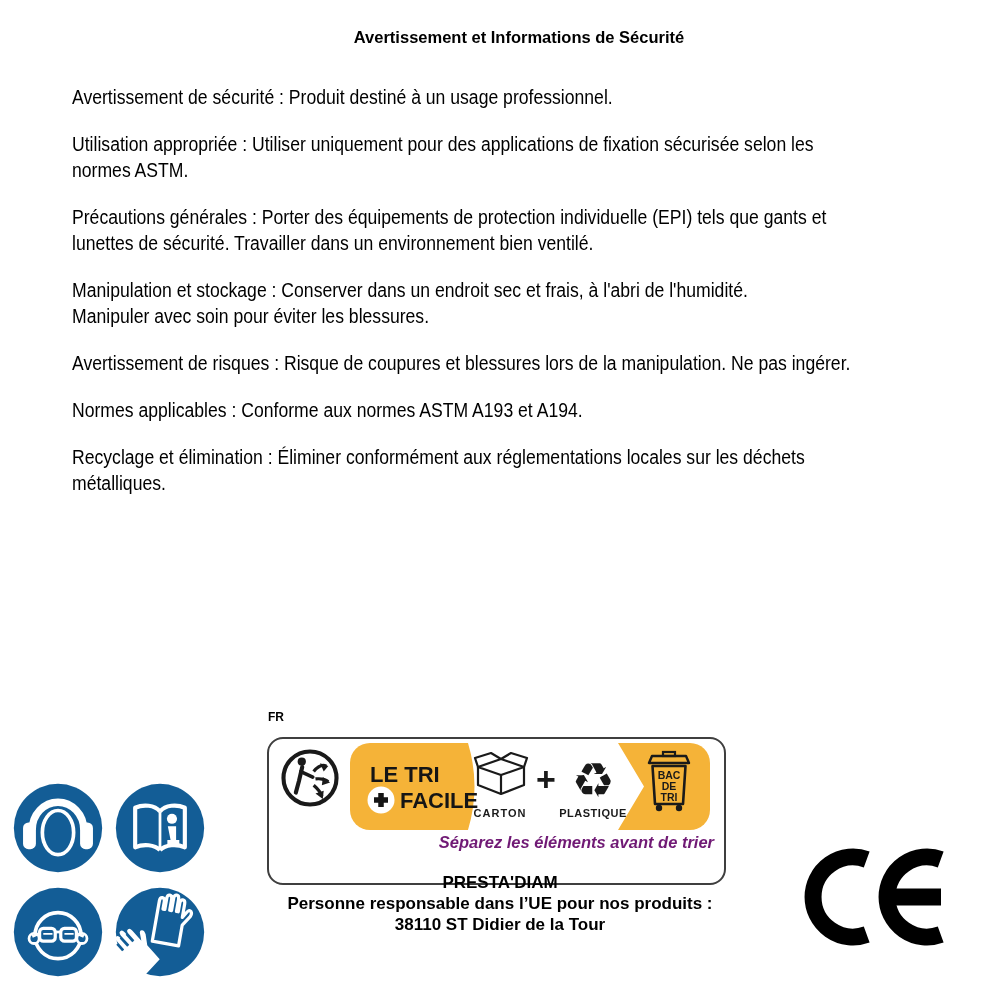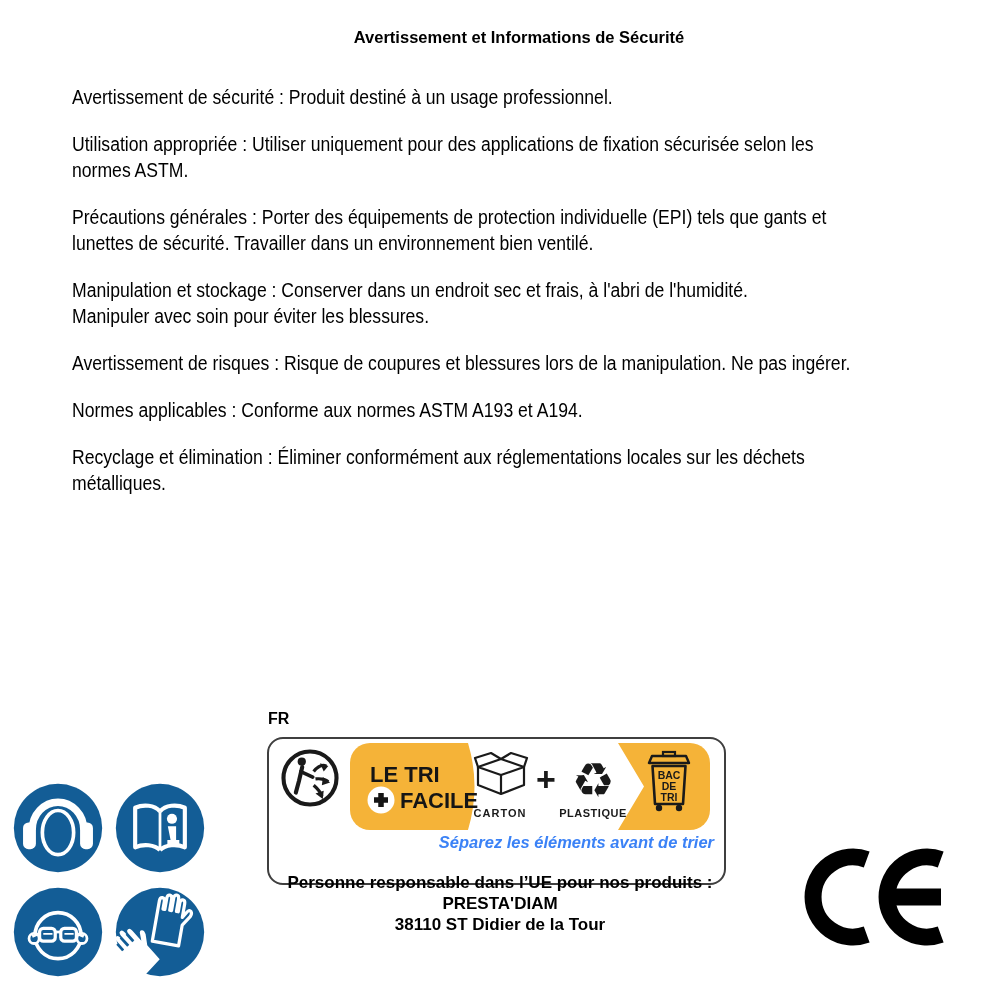--- a/index.html
+++ b/index.html
@@ -13,25 +13,25 @@
              transform:scaleX(0.88);transform-origin:top left;
              font-size:20px;line-height:26px;}
   .body-text p{margin:0 0 21px 0;white-space:pre-line;}
 
   .icon-grid{position:absolute;left:12px;top:782px;display:grid;
              grid-template-columns:92px 92px;grid-auto-rows:92px;column-gap:10px;row-gap:12px;}
   .icon-grid svg{display:block;}
 
   .tri-box{position:absolute;left:267px;top:737px;width:459px;height:148px;
            border:2px solid #3f3f3f;border-radius:16px;background:#fff;box-sizing:border-box;}
-  .fr-label{position:absolute;left:268px;top:710px;font-size:16px;font-weight:bold;}
+  .fr-label{position:absolute;left:268px;top:710px;font-size:12px;font-weight:bold;}
   .triman{position:absolute;left:9px;top:5px;}
   .banner{position:absolute;left:81px;top:4px;}
   .tri-caption{position:absolute;right:10px;top:94px;font-size:16.5px;font-style:italic;
-               font-weight:bold;color:#3b82f6;white-space:nowrap;}
+               font-weight:bold;color:#701a75;white-space:nowrap;}
 
   .eu-block{position:absolute;left:250px;top:872px;width:500px;text-align:center;
             font-size:17px;font-weight:bold;line-height:21px;}
 
   .ce{position:absolute;left:795px;top:843px;}
 
   svg text{font-family:"Liberation Sans",sans-serif;}
   .recycle-glyph{font-family:"DejaVu Sans",sans-serif;}
 </style>
 </head>
@@ -145,22 +145,22 @@
         <text x="20" y="27" text-anchor="middle" font-size="10.5" font-weight="bold" fill="#1a1a1a">BAC</text>
         <text x="20" y="38" text-anchor="middle" font-size="10.5" font-weight="bold" fill="#1a1a1a">DE</text>
         <text x="20" y="49" text-anchor="middle" font-size="10.5" font-weight="bold" fill="#1a1a1a">TRI</text>
       </g>
     </svg>
 
     <div class="tri-caption">Séparez les éléments avant de trier</div>
   </div>
 
   <div class="eu-block">
+    <div>PRESTA'DIAM</div>
     <div>Personne responsable dans l’UE pour nos produits :</div>
-    <div>PRESTA'DIAM</div>
     <div>38110 ST Didier de la Tour</div>
   </div>
 
   <svg class="ce" width="160" height="110" viewBox="0 0 160 110">
     <path d="M71.7 16.4 A40 40 0 1 0 71.7 91.6" fill="none" stroke="#000" stroke-width="17"></path>
     <path d="M145.7 16.4 A40 40 0 1 0 145.7 91.6" fill="none" stroke="#000" stroke-width="17"></path>
     <path d="M92 54 L146 54" stroke="#000" stroke-width="17"></path>
   </svg>
 
 </div>

